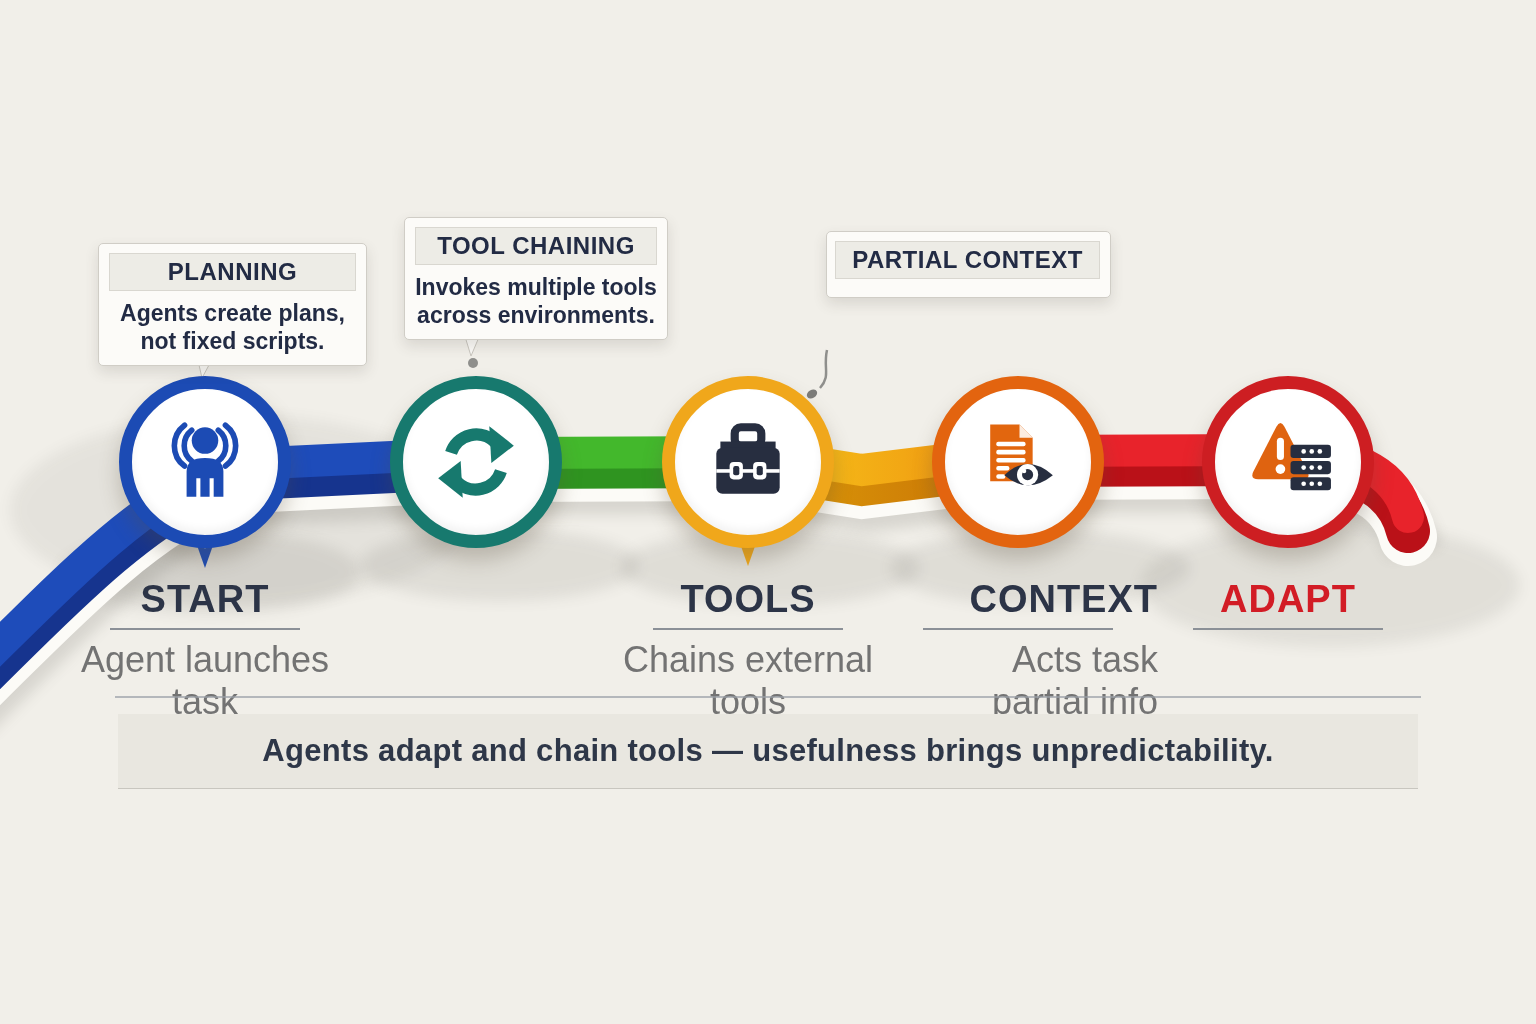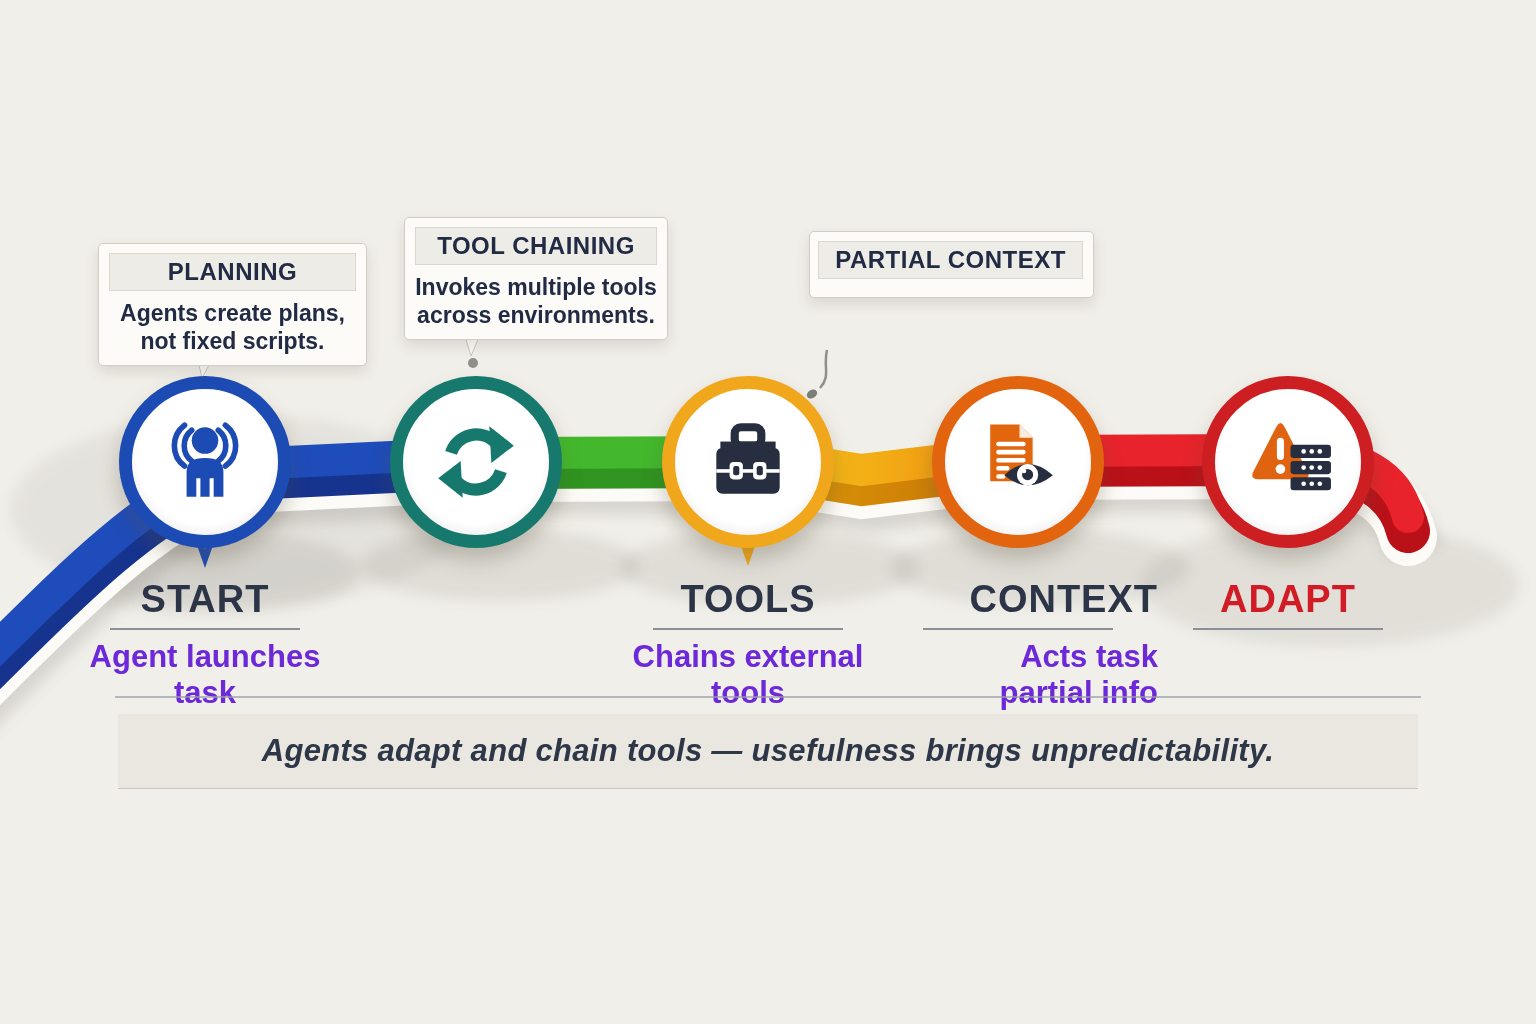--- a/index.html
+++ b/index.html
@@ -19,38 +19,38 @@
   .node-context{left:932px;border:13px solid #e3640f;}
   .node-fail{left:1202px;border:13px solid #cd1e22;}
 
   
   .stage-label{position:absolute;top:578px;width:280px;text-align:center;}
   .sl-start{left:65px;} .sl-adapt{left:336px;} .sl-tools{left:608px;}
   .sl-context{left:878px;text-align:right;} .sl-fail{left:1148px;}
   .stage-title{font-size:38px;font-weight:700;color:#2c3447;letter-spacing:1px;}
   .sl-fail .stage-title{color:#d21c25;}
   .stage-rule{width:190px;height:2px;background:#8b9097;margin:7px auto 9px auto;}
-  .stage-sub{font-size:31px;font-weight:700;color:#6d28d9;line-height:1.17;}
+  .stage-sub{font-size:36px;font-weight:400;color:#737373;line-height:1.17;}
 
   
   .callout{position:absolute;background:#fcfbf8;border:1px solid #d0cdc6;border-radius:5px;
            box-shadow:0 6px 14px rgba(70,65,55,.14);padding:9px 10px 10px 10px;}
   .callout-title{background:#edece6;border:1px solid #d9d7d0;text-align:center;
            font-size:24px;font-weight:700;color:#222b44;padding:4px 6px;
            letter-spacing:.5px;margin-bottom:8px;}
   .callout-body{text-align:center;font-size:23px;font-weight:600;color:#222b44;line-height:1.22;}
   .co-planning{left:98px;top:243px;width:247px;}
   .co-toolchaining{left:404px;top:217px;width:242px;}
-  .co-partialcontext{left:809px;top:231px;width:265px;padding-left:8px;}
+  .co-partialcontext{left:826px;top:231px;width:265px;padding-left:8px;}
 
   
   .divider{position:absolute;left:115px;top:696px;width:1306px;height:2px;background:#9aa0a6;opacity:.7;}
   .banner{position:absolute;left:118px;top:714px;width:1300px;height:74px;background:#e9e7e0;
           display:flex;align-items:center;justify-content:center;border-bottom:1px solid #c8c6bf;}
-  .banner-text{font-style:italic;font-size:31px;font-weight:600;color:#2e3748;letter-spacing:.3px;}
+  .banner-text{font-size:31px;font-weight:600;color:#2e3748;letter-spacing:.3px;}
 </style>
 </head>
 <body>
 
 <div class="canvas">
 
   <svg class="bg" width="1536" height="1024" viewBox="0 0 1536 1024">
     <defs>
       <filter id="f1" x="-40%" y="-40%" width="180%" height="180%">
         <feGaussianBlur stdDeviation="7"></feGaussianBlur>

